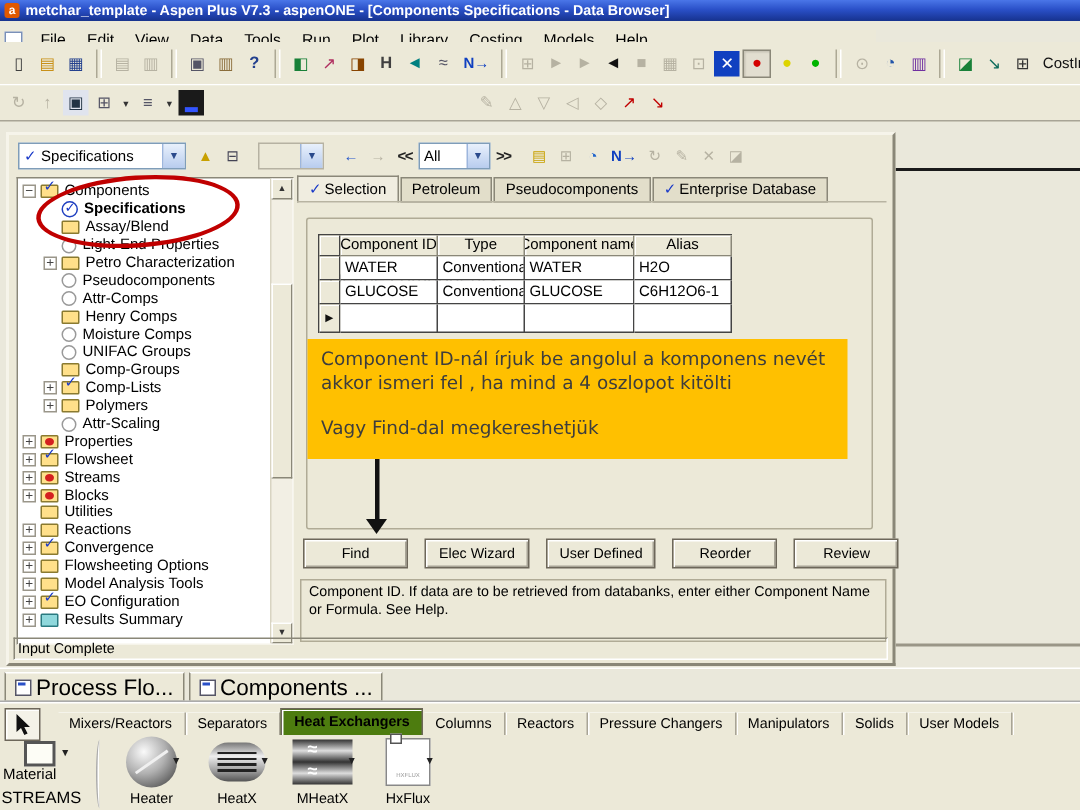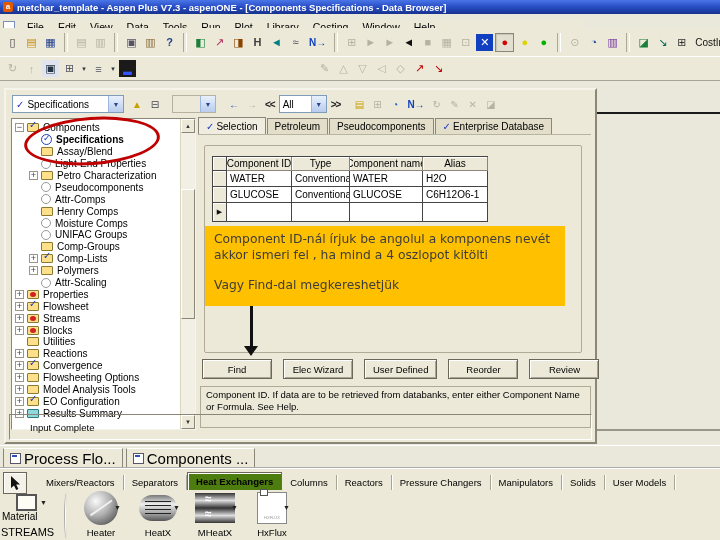--- a/index.html
+++ b/index.html
@@ -114,22 +114,22 @@
 
   
   .btnrow{position:absolute;left:196px;top:269px;display:flex;}
   .xpbtn{height:18px;min-width:52px;padding:0 8px;margin-right:11px;background:#ece9d8;
     border:1px solid #6d675a;box-shadow:inset 1px 1px 0 #fff,inset -1px -1px 0 #a8a496;
     font-size:9.5px;display:flex;align-items:center;justify-content:center;white-space:nowrap;}
 
   
   .msgbox{position:absolute;left:194px;top:296px;right:4px;height:42px;border:1px solid #b0ab96;
     background:#ece9d8;font-size:9.5px;padding:2px 5px;box-sizing:border-box;line-height:1.3;}
-  .inputcomplete{position:absolute;left:3px;bottom:2px;right:3px;height:26px;border:1px solid;
-    border-color:#8a8778 #fff #fff #8a8778;font-size:9.5px;display:flex;align-items:center;padding-left:20px;box-sizing:border-box;}
+  .inputcomplete{position:absolute;left:3px;bottom:2px;right:3px;height:15px;border:1px solid;
+    border-color:#8a8778 #fff #fff #8a8778;font-size:9.5px;display:flex;align-items:center;padding-left:2px;box-sizing:border-box;}
 
   
   .blkline{position:absolute;left:597px;top:112px;width:123px;height:2px;background:#1a1a1a;}
   .gryline{position:absolute;left:597px;top:429px;width:123px;height:2px;background:#9a9687;}
 
   
   .redellipse{position:absolute;left:24px;top:117px;width:130px;height:42px;border:3.5px solid #c00000;
     border-radius:50%;transform:rotate(-4deg);z-index:40;}
   .notebox{position:absolute;left:205px;top:226px;width:360px;height:80px;background:#ffc000;z-index:30;
     font-family:"DejaVu Sans",sans-serif;font-size:12.3px;color:#3d3d3d;padding:5px 9px;box-sizing:border-box;line-height:1.32;}
@@ -204,21 +204,21 @@
 
   <span class="menuitem">File</span>
       <span class="menuitem">Edit</span>
       <span class="menuitem">View</span>
       <span class="menuitem">Data</span>
       <span class="menuitem">Tools</span>
       <span class="menuitem">Run</span>
       <span class="menuitem">Plot</span>
       <span class="menuitem">Library</span>
       <span class="menuitem">Costing</span>
-      <span class="menuitem">Window</span>
+      <span class="menuitem">Models</span>
       <span class="menuitem">Help</span>
     </div>
 
   <div class="toolbar toolbar1">
 
   <span class="tbi" style="color: rgb(64, 64, 64);">▯</span>
       <span class="tbi" style="color: rgb(200, 144, 24);">▤</span>
       <span class="tbi" style="color: rgb(35, 64, 142);">▦</span>
       <span class="tbi sep"></span>
       <span class="tbi disabled">▤</span>

